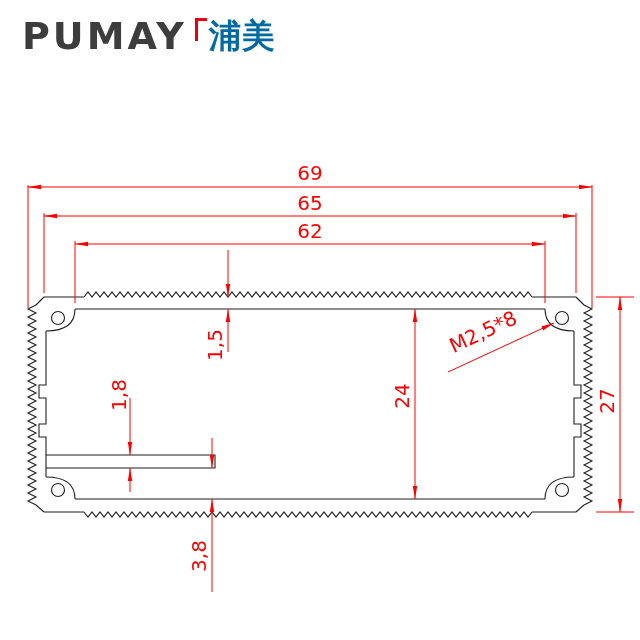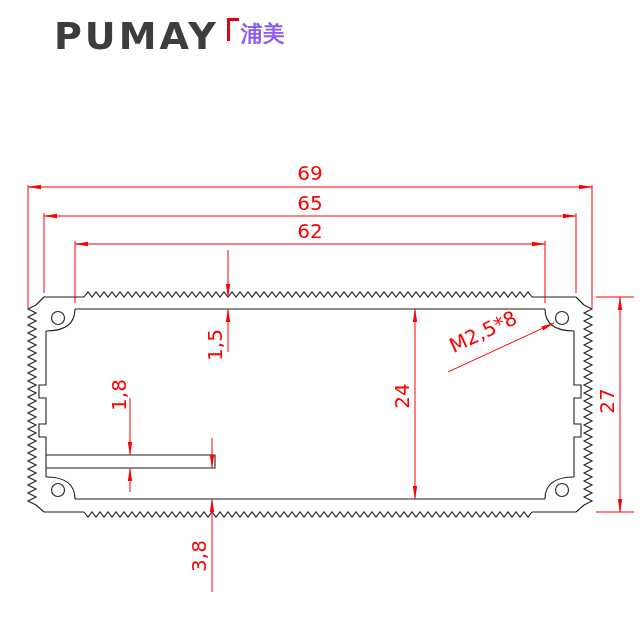--- a/index.html
+++ b/index.html
@@ -6,29 +6,29 @@
   body{
     width:640px;height:640px;background:#ffffff;position:relative;overflow:hidden;
     font-family:"DejaVu Sans", sans-serif;
   }
   .logo{
     position:absolute;left:22px;top:14px;display:flex;align-items:flex-start;
     user-select:none;
   }
   .logo-latin{
     font-family:"DejaVu Sans", sans-serif;
-    font-weight:800;font-size:38px;line-height:44px;color:#3d3d3d;letter-spacing:3px;margin-left:32px;
+    font-weight:800;font-size:38px;line-height:44px;color:#3d3d3d;letter-spacing:3px;
   }
   .logo-bracket{
     display:inline-block;width:9px;height:20px;margin:4px 2px 0 8px;
     border-left:3px solid #e60012;border-top:3px solid #e60012;
   }
   .logo-cjk{
-    font-family:Liberation Mono, monospace;
-    font-weight:700;font-size:22px;line-height:44px;color:#8b5cf6;
+    font-family:Liberation Serif, serif;
+    font-weight:700;font-size:33px;line-height:44px;color:#0369a1;
   }
   svg{position:absolute;left:0;top:0;}
   .blk{stroke:#1f1f1f;stroke-width:1.1;fill:none;stroke-linejoin:miter;}
   .red{stroke:#ff0000;stroke-width:1;fill:none;}
   .dimtxt{
     fill:#ff0000;font-family:"DejaVu Sans", sans-serif;font-size:20px;
   }
 </style>
 </head>
 <body>

